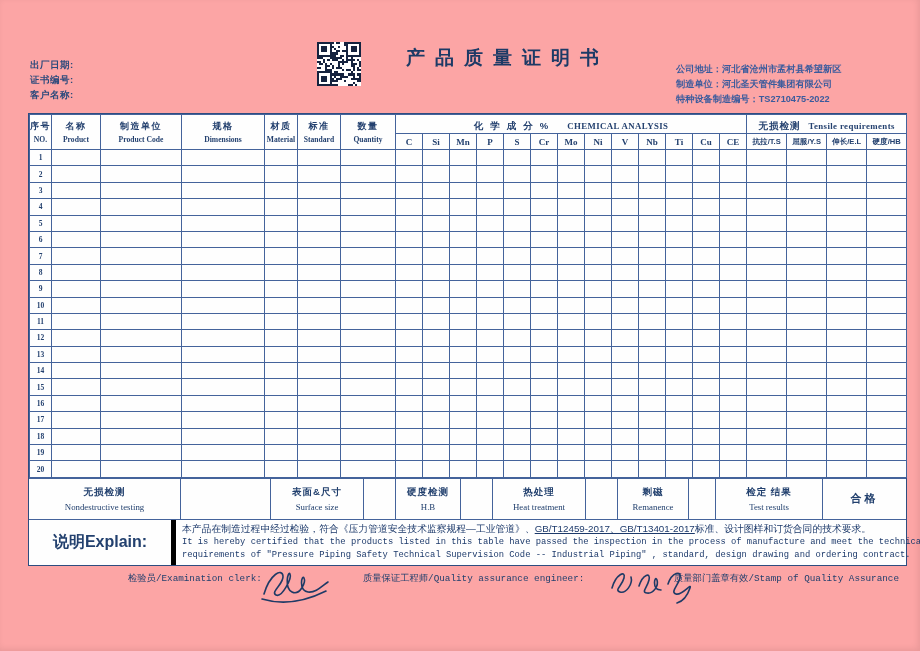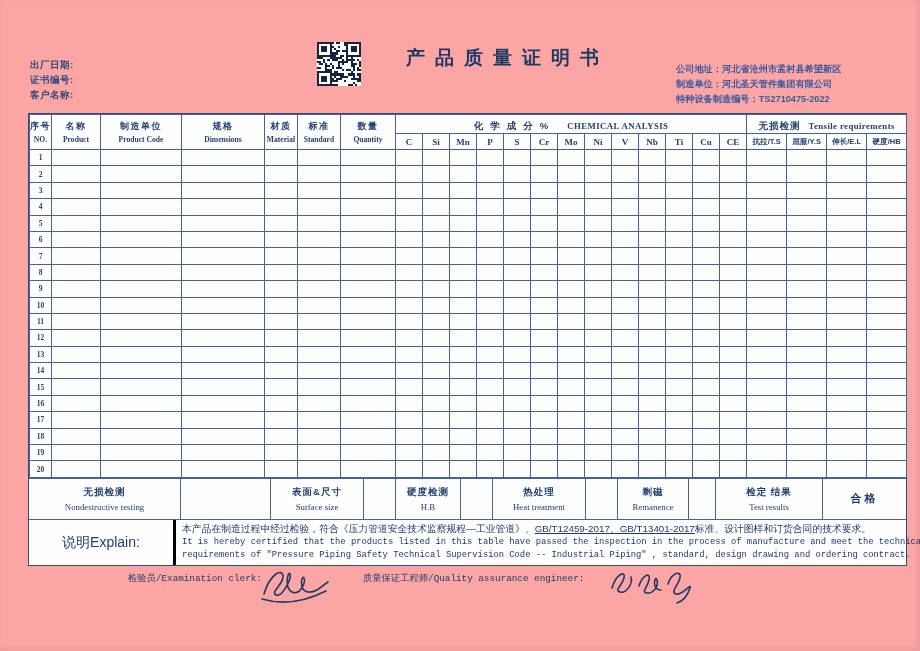--- a/index.html
+++ b/index.html
@@ -38,21 +38,21 @@
   
   .srow{display:flex;border-top:1px solid #44639b;height:41px;box-sizing:border-box}
   .scell{border-right:1px solid #44639b;display:flex;flex-direction:column;justify-content:center;align-items:center;box-sizing:border-box;flex:0 0 auto}
   .scell:last-child{border-right:none;flex:1 1 auto}
   .scell .cn{font-size:9.5px;font-weight:700;letter-spacing:1px;color:#22406e}
   .scell .en{font-family:"Liberation Serif", serif;font-size:8.8px;margin-top:3px;color:#22406e}
   .scell.result .cn{font-size:11px;letter-spacing:3px}
 
   
   .erow{display:flex;border-top:1px solid #44639b}
-  .elabel{width:147px;flex:0 0 147px;border-right:3px solid #000000;display:flex;align-items:center;justify-content:center;font-size:14px;font-weight:400;box-sizing:border-box;color:#22406e}
+  .elabel{width:147px;flex:0 0 147px;border-right:5px solid #000000;display:flex;align-items:center;justify-content:center;font-size:16px;font-weight:700;box-sizing:border-box;color:#22406e}
   .etext{flex:1;padding:2px 6px 3px;text-align:left}
   .etext .cnl{font-size:9.8px;line-height:14px;white-space:nowrap;color:#1d3a6b}
   .etext .enl{font-family:"Liberation Mono","DejaVu Sans Mono", monospace;font-size:8.8px;line-height:13.2px;white-space:nowrap;color:#1d3a6b}
   .u{text-decoration:underline}
 
   
   .sign-row{position:absolute;left:28px;top:562px;width:877px;height:50px;
     font-family:"Liberation Mono","DejaVu Sans Mono", monospace;font-size:9.3px;color:#22406e}
   .sig-label{position:absolute;top:10px;white-space:nowrap}
   svg.sig{position:absolute;overflow:visible}
@@ -965,15 +965,16 @@
     <svg class="sig" style="left:228px;top:2px" width="80" height="42" viewBox="0 0 80 42">
       <path d="M8 30 C14 10 26 4 27 12 C28 20 14 28 20 31 C26 34 36 14 34 10 C32 6 28 24 36 28 C44 32 50 18 48 14 C46 10 42 26 52 28 C60 29 66 22 72 18"></path>
       <path d="M6 35 C26 41 48 38 70 27"></path>
     </svg>
     <span class="sig-label" style="left:335px">质量保证工程师/Quality assurance engineer:</span>
     <svg class="sig" style="left:578px;top:0" width="95" height="44" viewBox="0 0 95 44">
       <path d="M6 26 C10 12 20 8 18 16 C16 24 8 28 14 30 C20 32 27 22 25 15"></path>
       <path d="M33 24 C37 12 45 10 43 18 C41 26 35 30 41 31 C47 32 53 24 51 18 C49 12 45 28 55 28"></path>
       <path d="M62 22 C66 10 76 8 74 16 C72 24 64 30 70 32 C76 34 86 20 84 26 C82 32 78 39 71 41"></path>
     </svg>
+    <span class="sig-label" style="left:646px">质量部门盖章有效/Stamp of Quality Assurance</span>
   </div>
 
 </div>
 
 </body></html>

